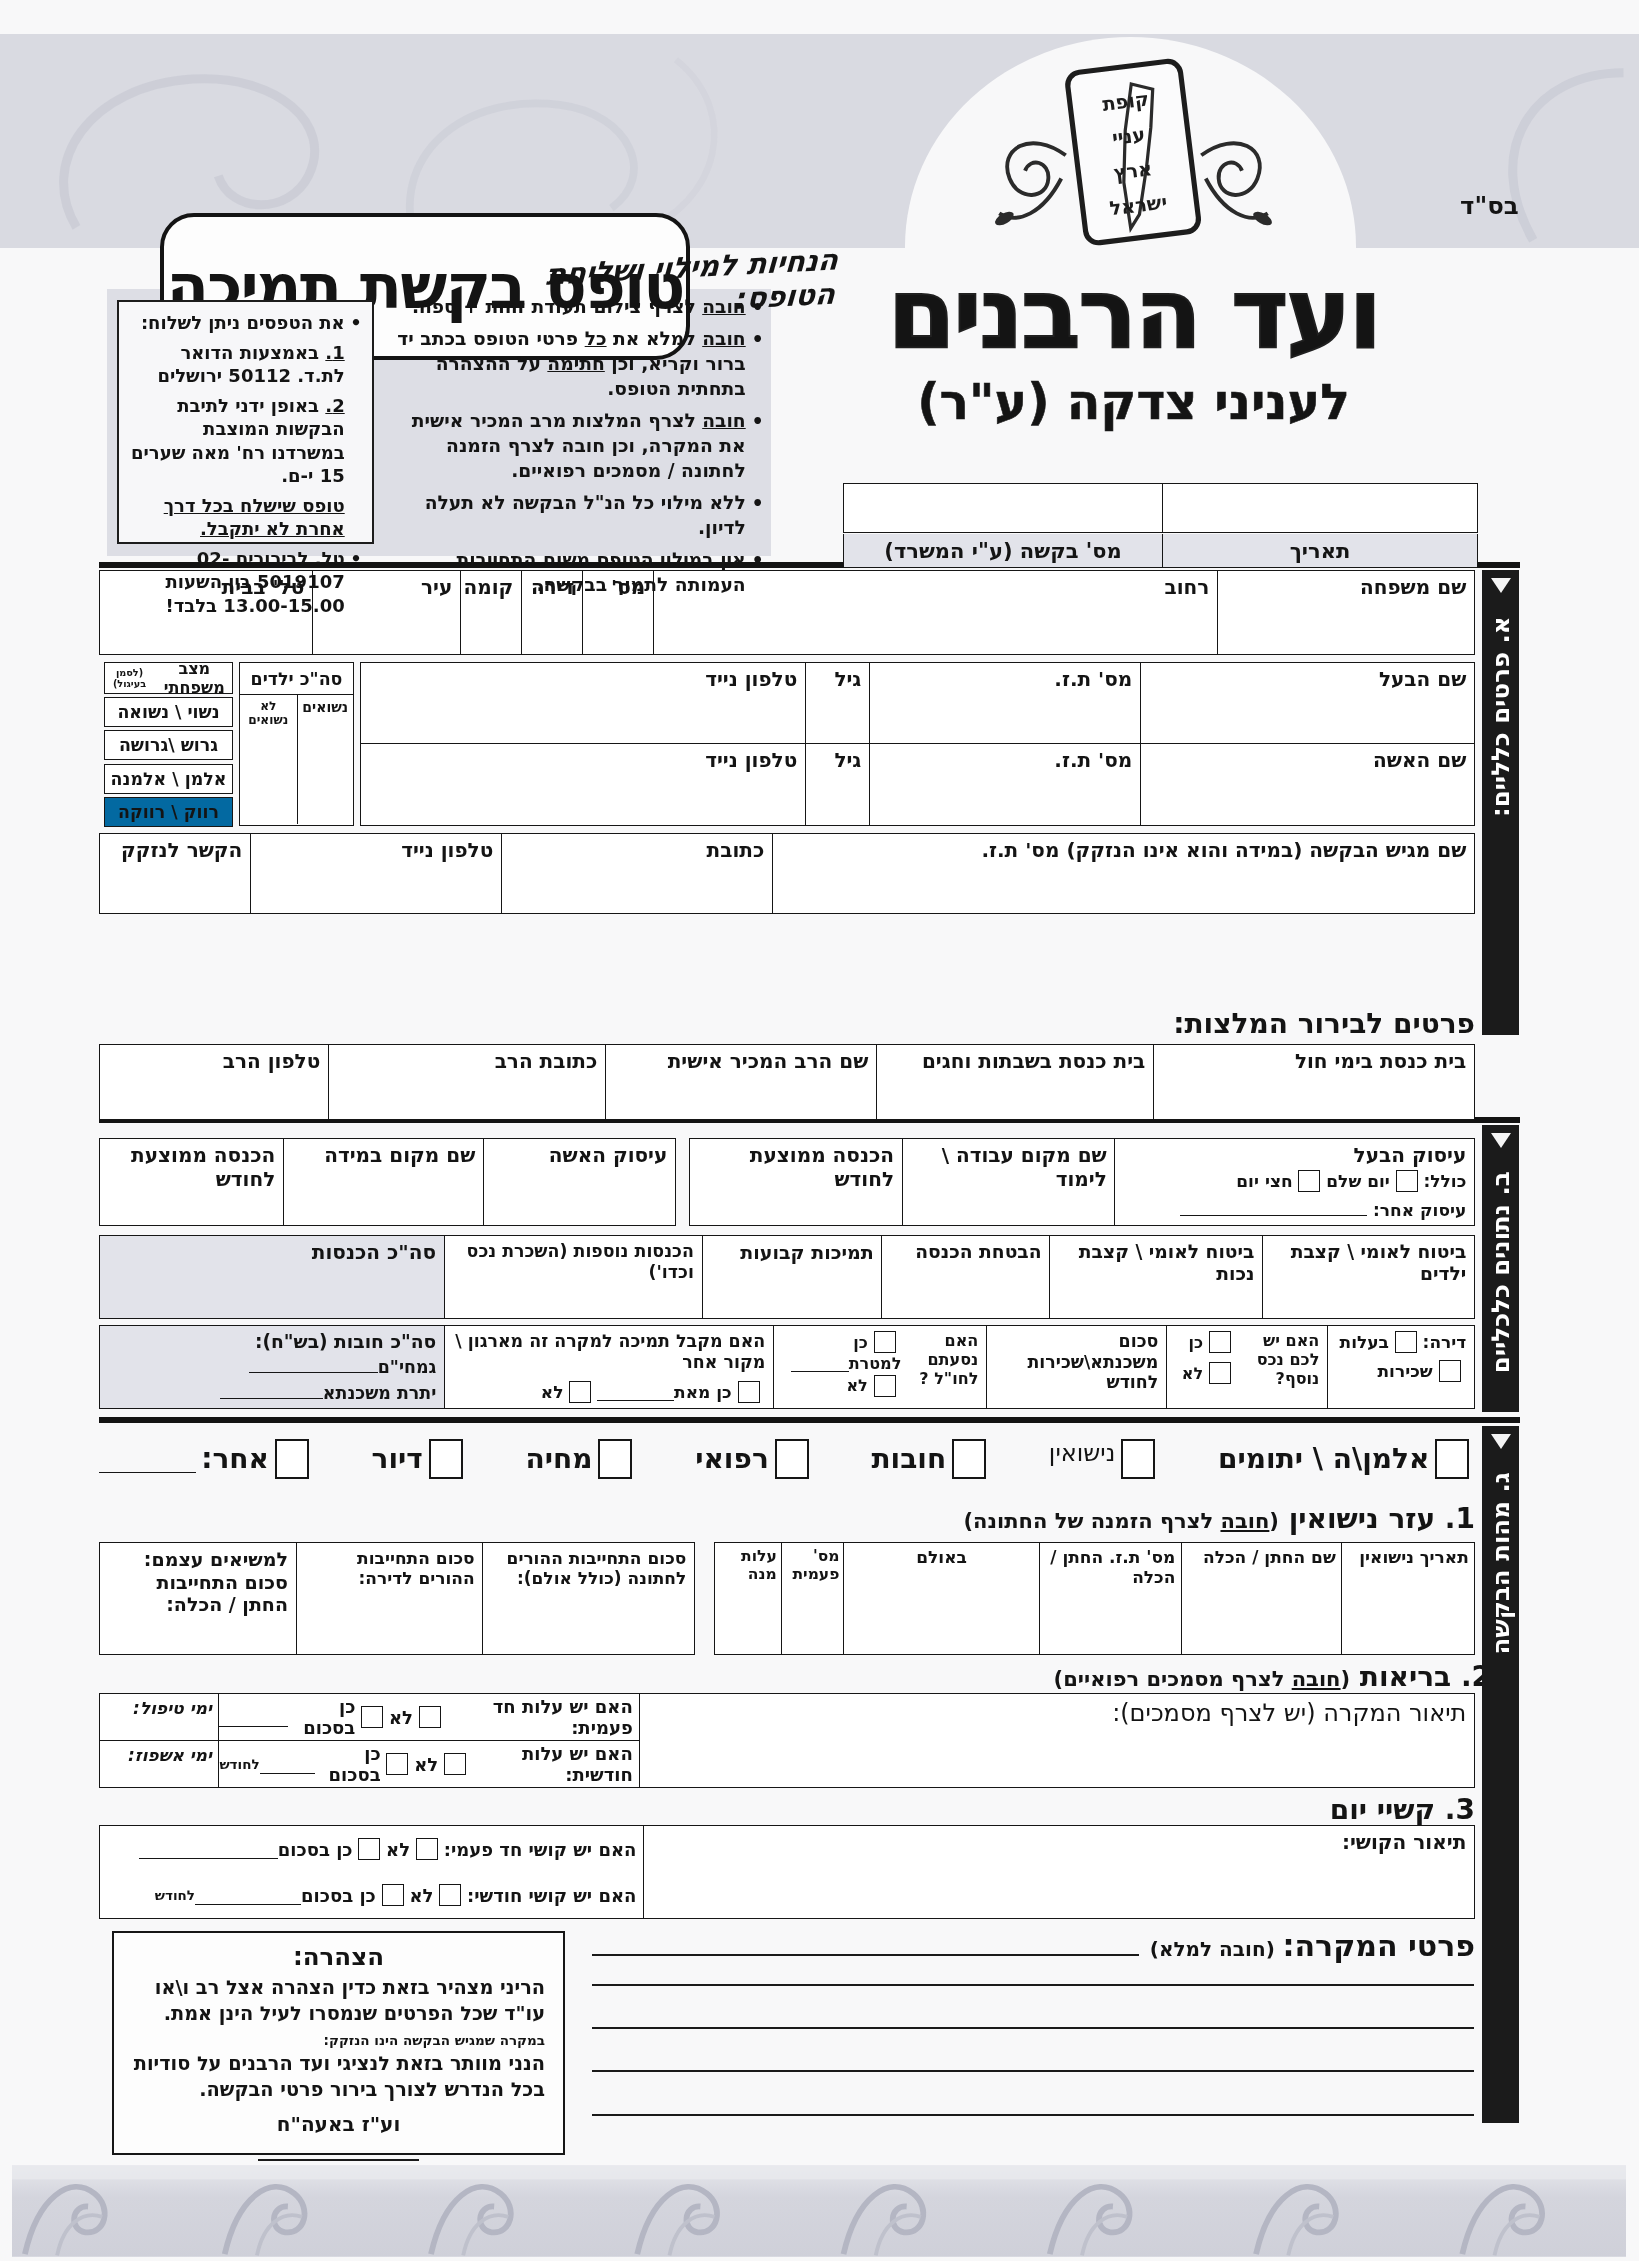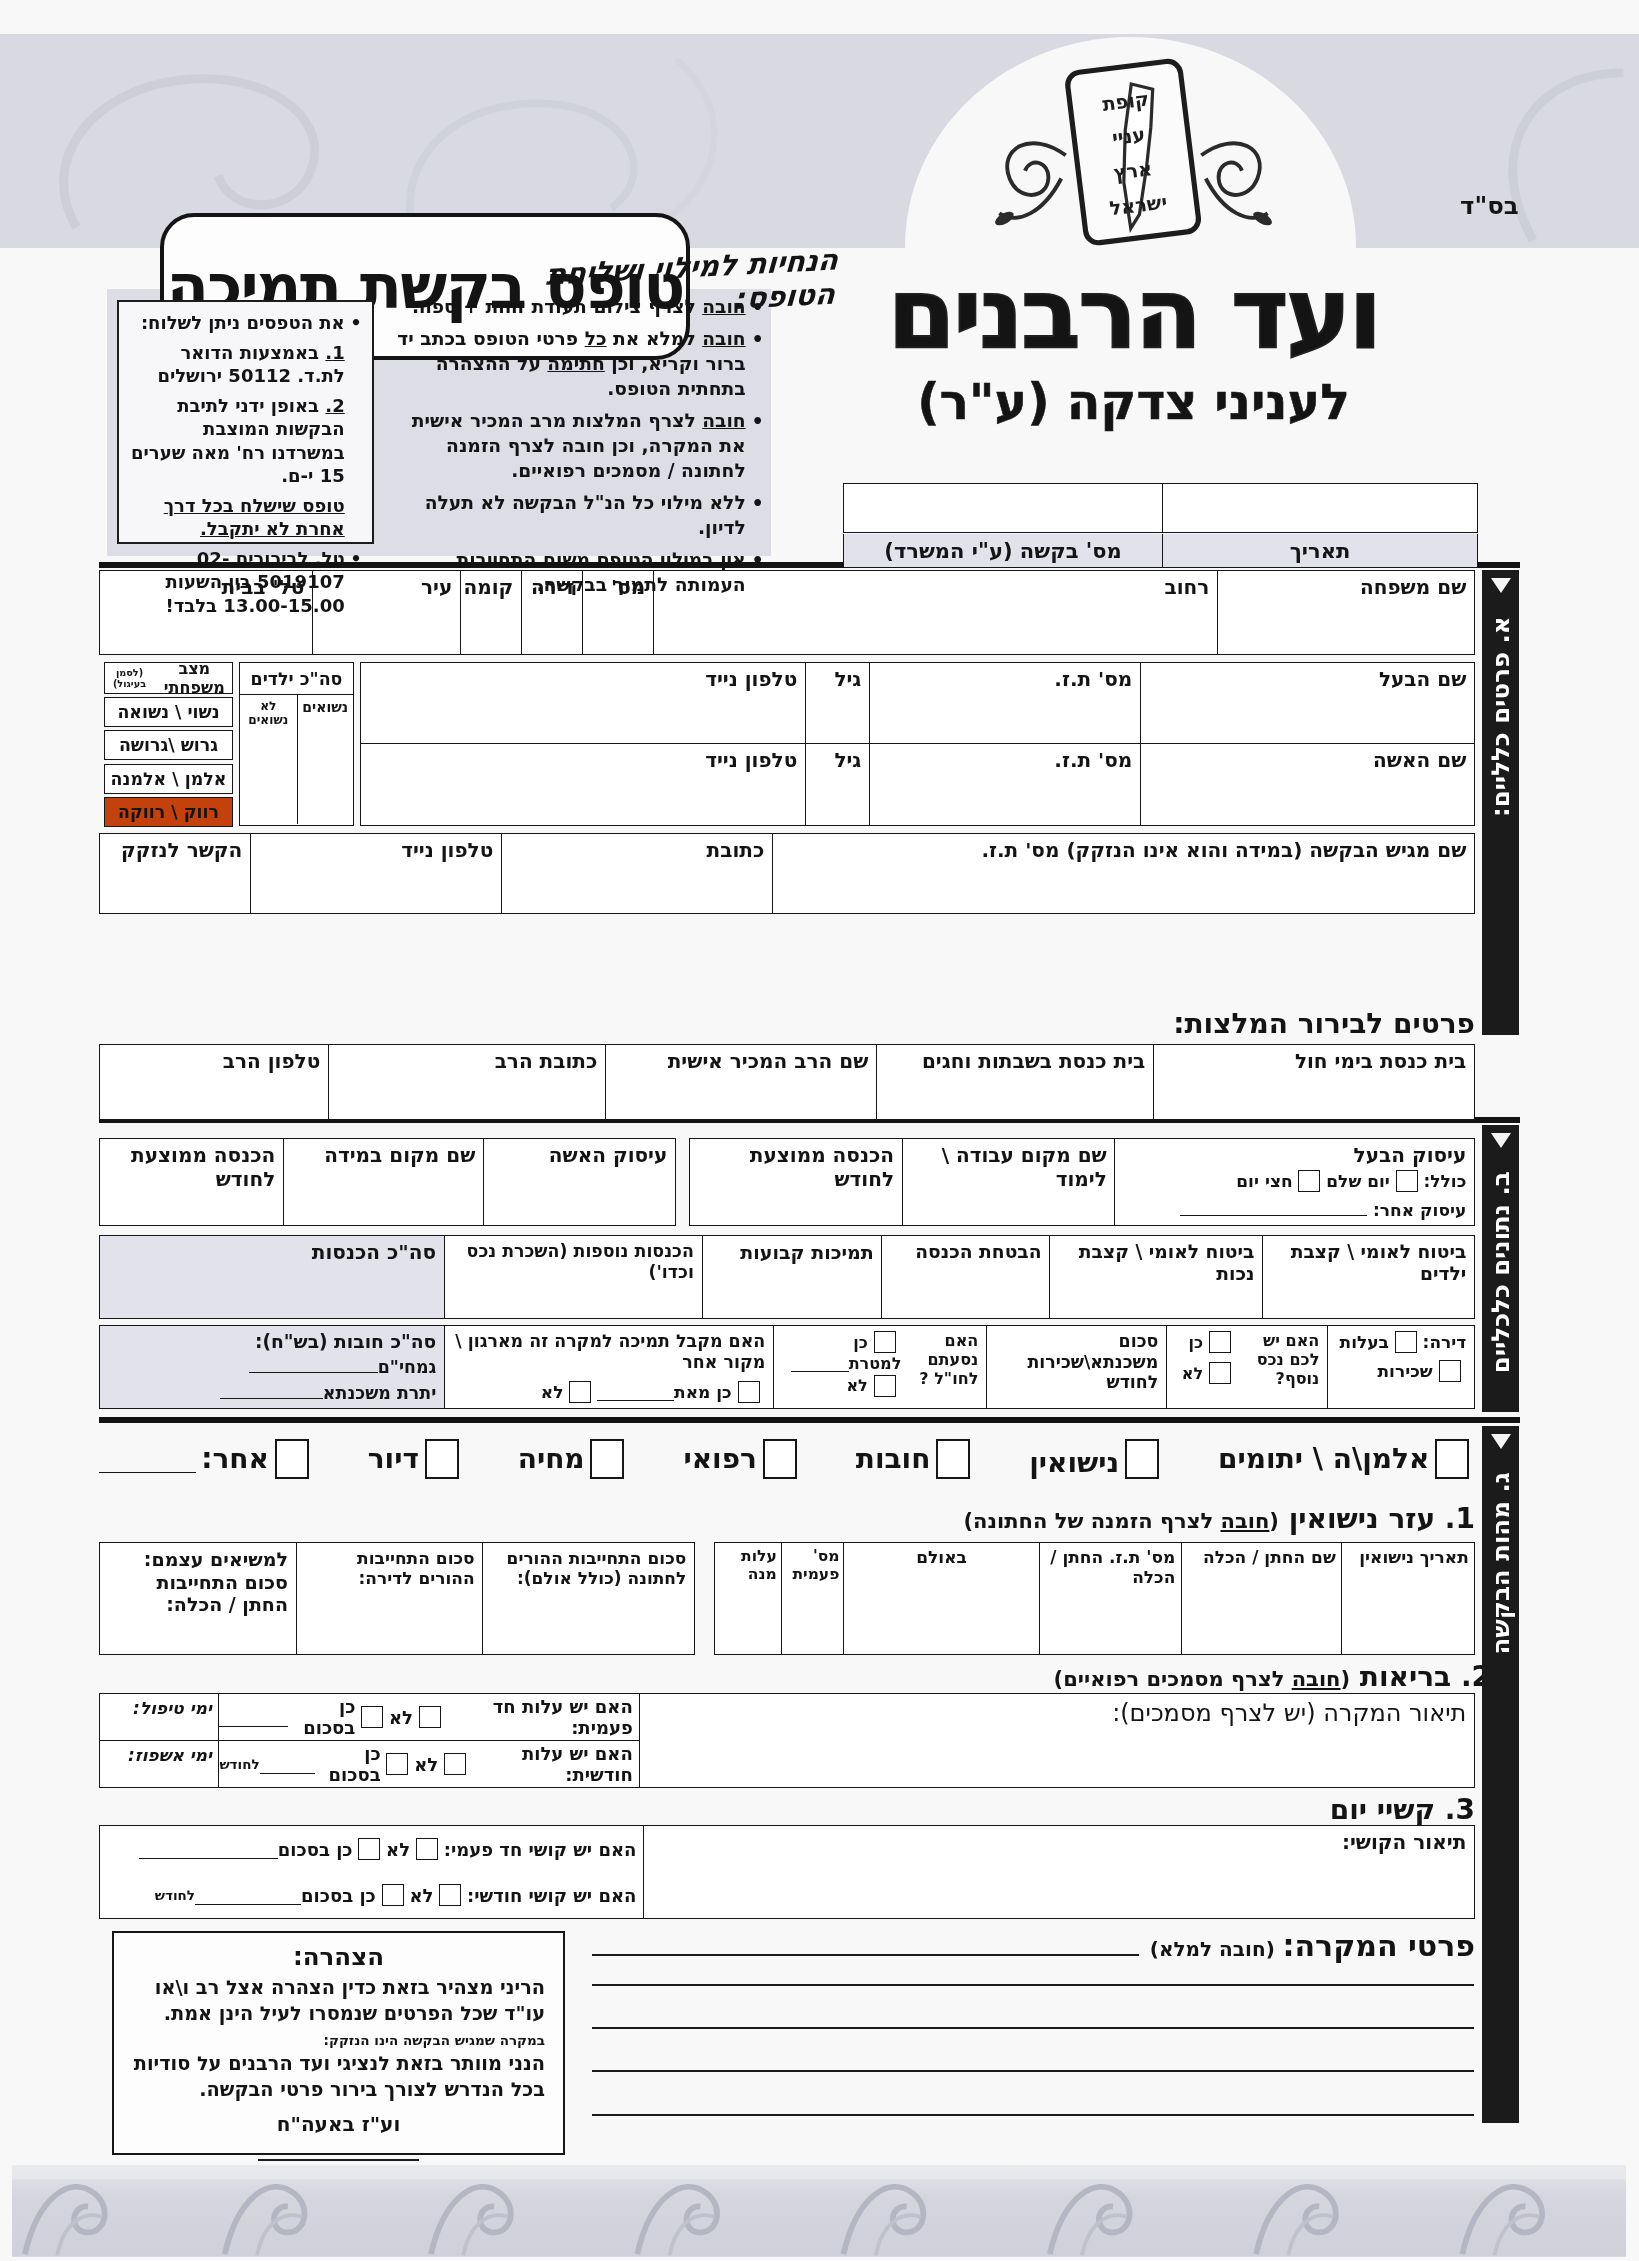--- a/index.html
+++ b/index.html
@@ -194,21 +194,21 @@
   </div>
 
   <div class="abs" style="left:105px;top:662px;width:129px">
     <div class="center" style="height:32px;border:1.9px solid #161616;background:#fff;font-weight:bold;box-sizing:border-box">
       <span style="font-size:16px">מצב משפחתי</span>
       <span style="font-size:9.7px;margin-right:2.6px">(לסמן בעיגול)</span>
     </div>
     <div class="center" style="height:30px;border:1.9px solid #161616;background:#fff;margin-top:3.2px;font-size:17.4px;font-weight:bold;box-sizing:border-box">נשוי \ נשואה</div>
     <div class="center" style="height:30px;border:1.9px solid #161616;background:#fff;margin-top:3.2px;font-size:17.4px;font-weight:bold;box-sizing:border-box">גרוש \גרושה</div>
     <div class="center" style="height:30px;border:1.9px solid #161616;background:#fff;margin-top:3.2px;font-size:17.4px;font-weight:bold;box-sizing:border-box">אלמן \ אלמנה</div>
-    <div class="center" style="height:30px;border:1.9px solid #161616;background:#c2410c;margin-top:3.2px;font-size:17.4px;font-weight:bold;box-sizing:border-box">רווק \ רווקה</div>
+    <div class="center" style="height:30px;border:1.9px solid #161616;background:#0369a1;margin-top:3.2px;font-size:17.4px;font-weight:bold;box-sizing:border-box">רווק \ רווקה</div>
   </div>
 
   <div class="tbl abs" style="left:100px;top:833px;width:1376px;height:81px">
     <div class="cell" style="width:703px">
         <span class="lbl">שם מגיש הבקשה (במידה והוא אינו הנזקק) מס' ת.ז.</span>
       </div>
     <div class="cell" style="width:271px">
         <span class="lbl">כתובת</span>
       </div>
     <div class="cell" style="width:251px">
@@ -354,21 +354,21 @@
       <div style="font-size:17.4px;margin-top:1.3px;text-align:right"><span>גמחי"ם</span><span class="fline" style="width:129px"></span></div>
       <div style="font-size:17.4px;margin-top:3.9px;text-align:right"><span>יתרת משכנתא</span><span class="fline" style="width:103px"></span></div>
     </div>
   </div>
 
   <div class="abs" style="left:100px;top:1432px;width:1376px;height:53px;display:flex;direction:rtl;align-items:center;justify-content:space-between">
     <span style="display:flex;align-items:center;font-size:28px;font-weight:800">
         <span class="cb big"></span>
         <span>אלמן\ה \ יתומים</span>
       </span>
-    <span style="display:flex;align-items:flex-end;font-size:28px;font-weight:700">
+    <span style="display:flex;align-items:flex-start;font-size:24px;font-weight:400">
         <span class="cb big"></span>
         <span>נישואין</span>
       </span>
     <span style="display:flex;align-items:center;font-size:28px;font-weight:800">
         <span class="cb big"></span>
         <span>חובות</span>
       </span>
     <span style="display:flex;align-items:center;font-size:28px;font-weight:800">
         <span class="cb big"></span>
         <span>רפואי</span>

